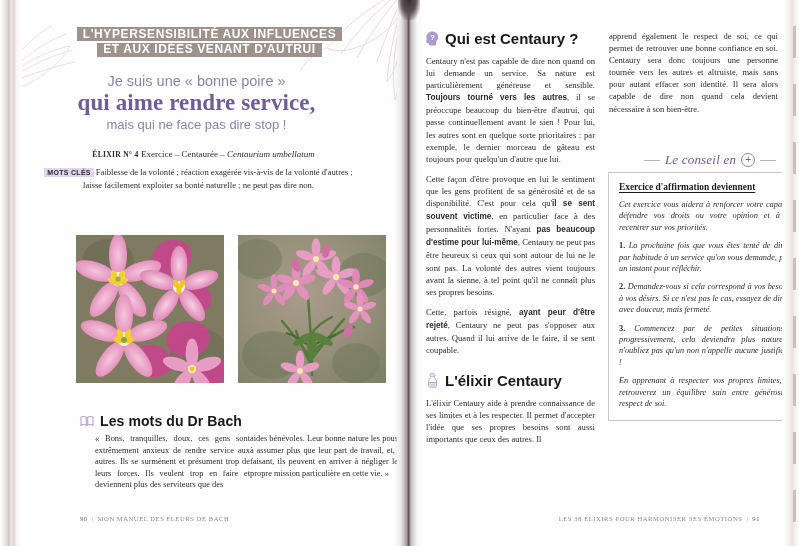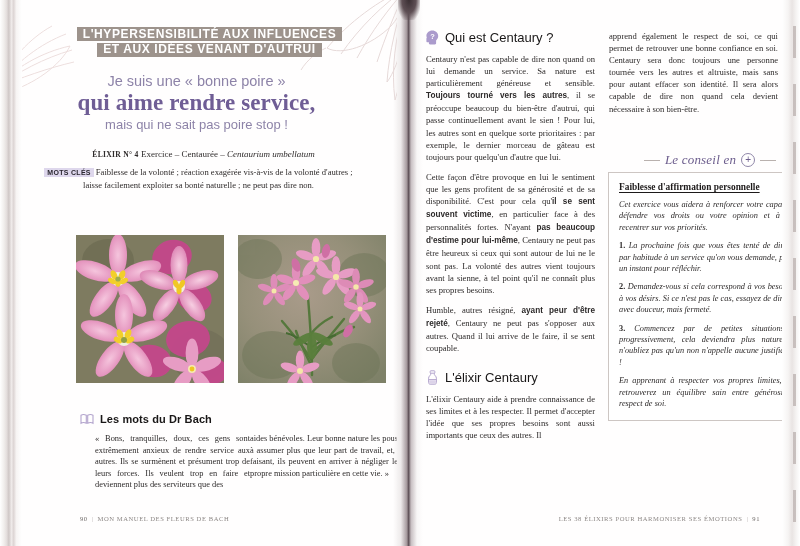--- a/index.html
+++ b/index.html
@@ -193,21 +193,21 @@
 
   
   .bach-head {
     position: absolute;
     top: 413px; left: 58px;
     display: flex; align-items: center; gap: 6px;
   }
   .bach-head-title {
     font-family: "Liberation Sans", sans-serif;
     font-weight: bold;
-    font-size: 11px;
+    font-size: 14px;
     color: #191717;
     letter-spacing: .1px;
   }
   .bach-cols {
     position: absolute;
     top: 433px; left: 73px; width: 326px;
     display: flex; gap: 0;
   }
   .bach-col {
     width: 155px;
@@ -226,22 +226,22 @@
     gap: 14px;
   }
   .rp-col { width: 169px; }
 
   .sec-head {
     display: flex; align-items: center; gap: 6px;
     margin-bottom: 8px;
   }
   .sec-head-title {
     font-family: "Liberation Sans", sans-serif;
-    font-weight: normal;
-    font-size: 13px;
+    font-weight: bold;
+    font-size: 15px;
     color: #191717;
   }
   .body-p {
     font-size: 8.6px;
     line-height: 12.1px;
     color: #2d2a2a;
     text-align: justify;
     margin: 0 0 8px 0;
   }
   .body-p b {
@@ -349,21 +349,21 @@
     </svg>
 
     <div class="eyebrow-banner">
       <div class="eyebrow-line">L'HYPERSENSIBILITÉ AUX INFLUENCES</div><br>
       <div class="eyebrow-line">ET AUX IDÉES VENANT D'AUTRUI</div>
     </div>
 
     <div class="headline">
       <div class="hl-1">Je suis une « bonne poire »</div>
       <div class="hl-2">qui aime rendre service,</div>
-      <div class="hl-3">mais qui ne sait pas poire stop !</div>
+      <div class="hl-3">mais qui ne face pas dire stop !</div>
     </div>
 
     <div class="elixir-line">
       <span class="elixir-label">ÉLIXIR N° 4</span>
       <span>Exercice – Centaurée – </span><span class="elixir-latin">Centaurium umbellatum</span>
     </div>
 
     <div class="keywords-block">
       <span class="kw-tag">MOTS CLÉS</span><span>Faiblesse de la volonté ; réaction exagérée vis-à-vis de la volonté d'autres ; laisse facilement exploiter sa bonté naturelle ; ne peut pas dire non.</span>
     </div>
@@ -598,21 +598,21 @@
           <span class="sec-head-title">Qui est Centaury ?</span>
         </div>
 
         <p class="body-p">
           <span>Centaury n'est pas capable de dire non quand on lui demande un service. Sa nature est particulièrement généreuse et sensible. </span><b>Toujours tourné vers les autres</b><span>, il se préoccupe beaucoup du bien-être d'autrui, qui passe continuellement avant le sien ! Pour lui, les autres sont en quelque sorte prioritaires : par exemple, le dernier morceau de gâteau est toujours pour quelqu'un d'autre que lui.</span>
         </p>
         <p class="body-p">
           <span>Cette façon d'être provoque en lui le sentiment que les gens profitent de sa générosité et de sa disponibilité. C'est pour cela qu'</span><b>il se sent souvent victime</b><span>, en particulier face à des personnalités fortes. N'ayant </span><b>pas beaucoup d'estime pour lui-même</b><span>, Centaury ne peut pas être heureux si ceux qui sont autour de lui ne le sont pas. La volonté des autres vient toujours avant la sienne, à tel point qu'il ne connaît plus ses propres besoins.</span>
         </p>
         <p class="body-p">
-          <span>Humble, autres résigné, </span><b>ayant peur d'être rejeté</b><span>, Centaury ne peut pas s'opposer aux autres. Quand il lui arrive de le faire, il se sent coupable.</span>
+          <span>Cette, parfois résigné, </span><b>ayant peur d'être rejeté</b><span>, Centaury ne peut pas s'opposer aux autres. Quand il lui arrive de le faire, il se sent coupable.</span>
         </p>
 
         <div class="sec-head" style="margin-top:16px">
           <svg width="13" height="15" viewBox="0 0 13 15">
             <g fill="none" stroke="#b3a4cd" stroke-width="1">
               <rect x="4.2" y="0.8" width="4.6" height="2.4" rx="0.5"></rect>
               <path d="M4.6 3.2 L4.6 4.6 C4.6 5.2 2.6 6.2 2.6 8.2 L2.6 12.6 C2.6 13.5 3.2 14.2 4.1 14.2 L8.9 14.2 C9.8 14.2 10.4 13.5 10.4 12.6 L10.4 8.2 C10.4 6.2 8.4 5.2 8.4 4.6 L8.4 3.2"></path>
               <path d="M2.8 9.6 L10.2 9.6"></path>
             </g>
             <rect x="3.2" y="10.2" width="6.6" height="3.4" rx="0.8" fill="#cdc0e0" opacity=".7"></rect>
@@ -632,21 +632,21 @@
     </div>
 
     <div class="conseil-wrap">
       <div class="conseil-title-row">
         <span class="conseil-rule"></span>
         <span class="conseil-title">Le conseil en</span>
         <span class="plus-badge">+</span>
         <span class="conseil-rule"></span>
       </div>
       <div class="conseil-box">
-        <div class="conseil-h">Faiblesse d'affirmation personnelle</div>
+        <div class="conseil-h">Exercice d'affirmation deviennent</div>
         <p class="conseil-p">Cet exercice vous aidera à renforcer votre capacité à défendre vos droits ou votre opinion et à vous recentrer sur vos priorités.</p>
         <p class="conseil-p">
           <b>1.</b><span> La prochaine fois que vous êtes tenté de dire oui par habitude à un service qu'on vous demande, prenez un instant pour réfléchir.</span>
         </p>
         <p class="conseil-p">
           <b>2.</b><span> Demandez-vous si cela correspond à vos besoins et à vos désirs. Si ce n'est pas le cas, essayez de dire non avec douceur, mais fermeté.</span>
         </p>
         <p class="conseil-p">
           <b>3.</b><span> Commencez par de petites situations, et progressivement, cela deviendra plus naturel. Et n'oubliez pas qu'un non n'appelle aucune justification !</span>
         </p>

